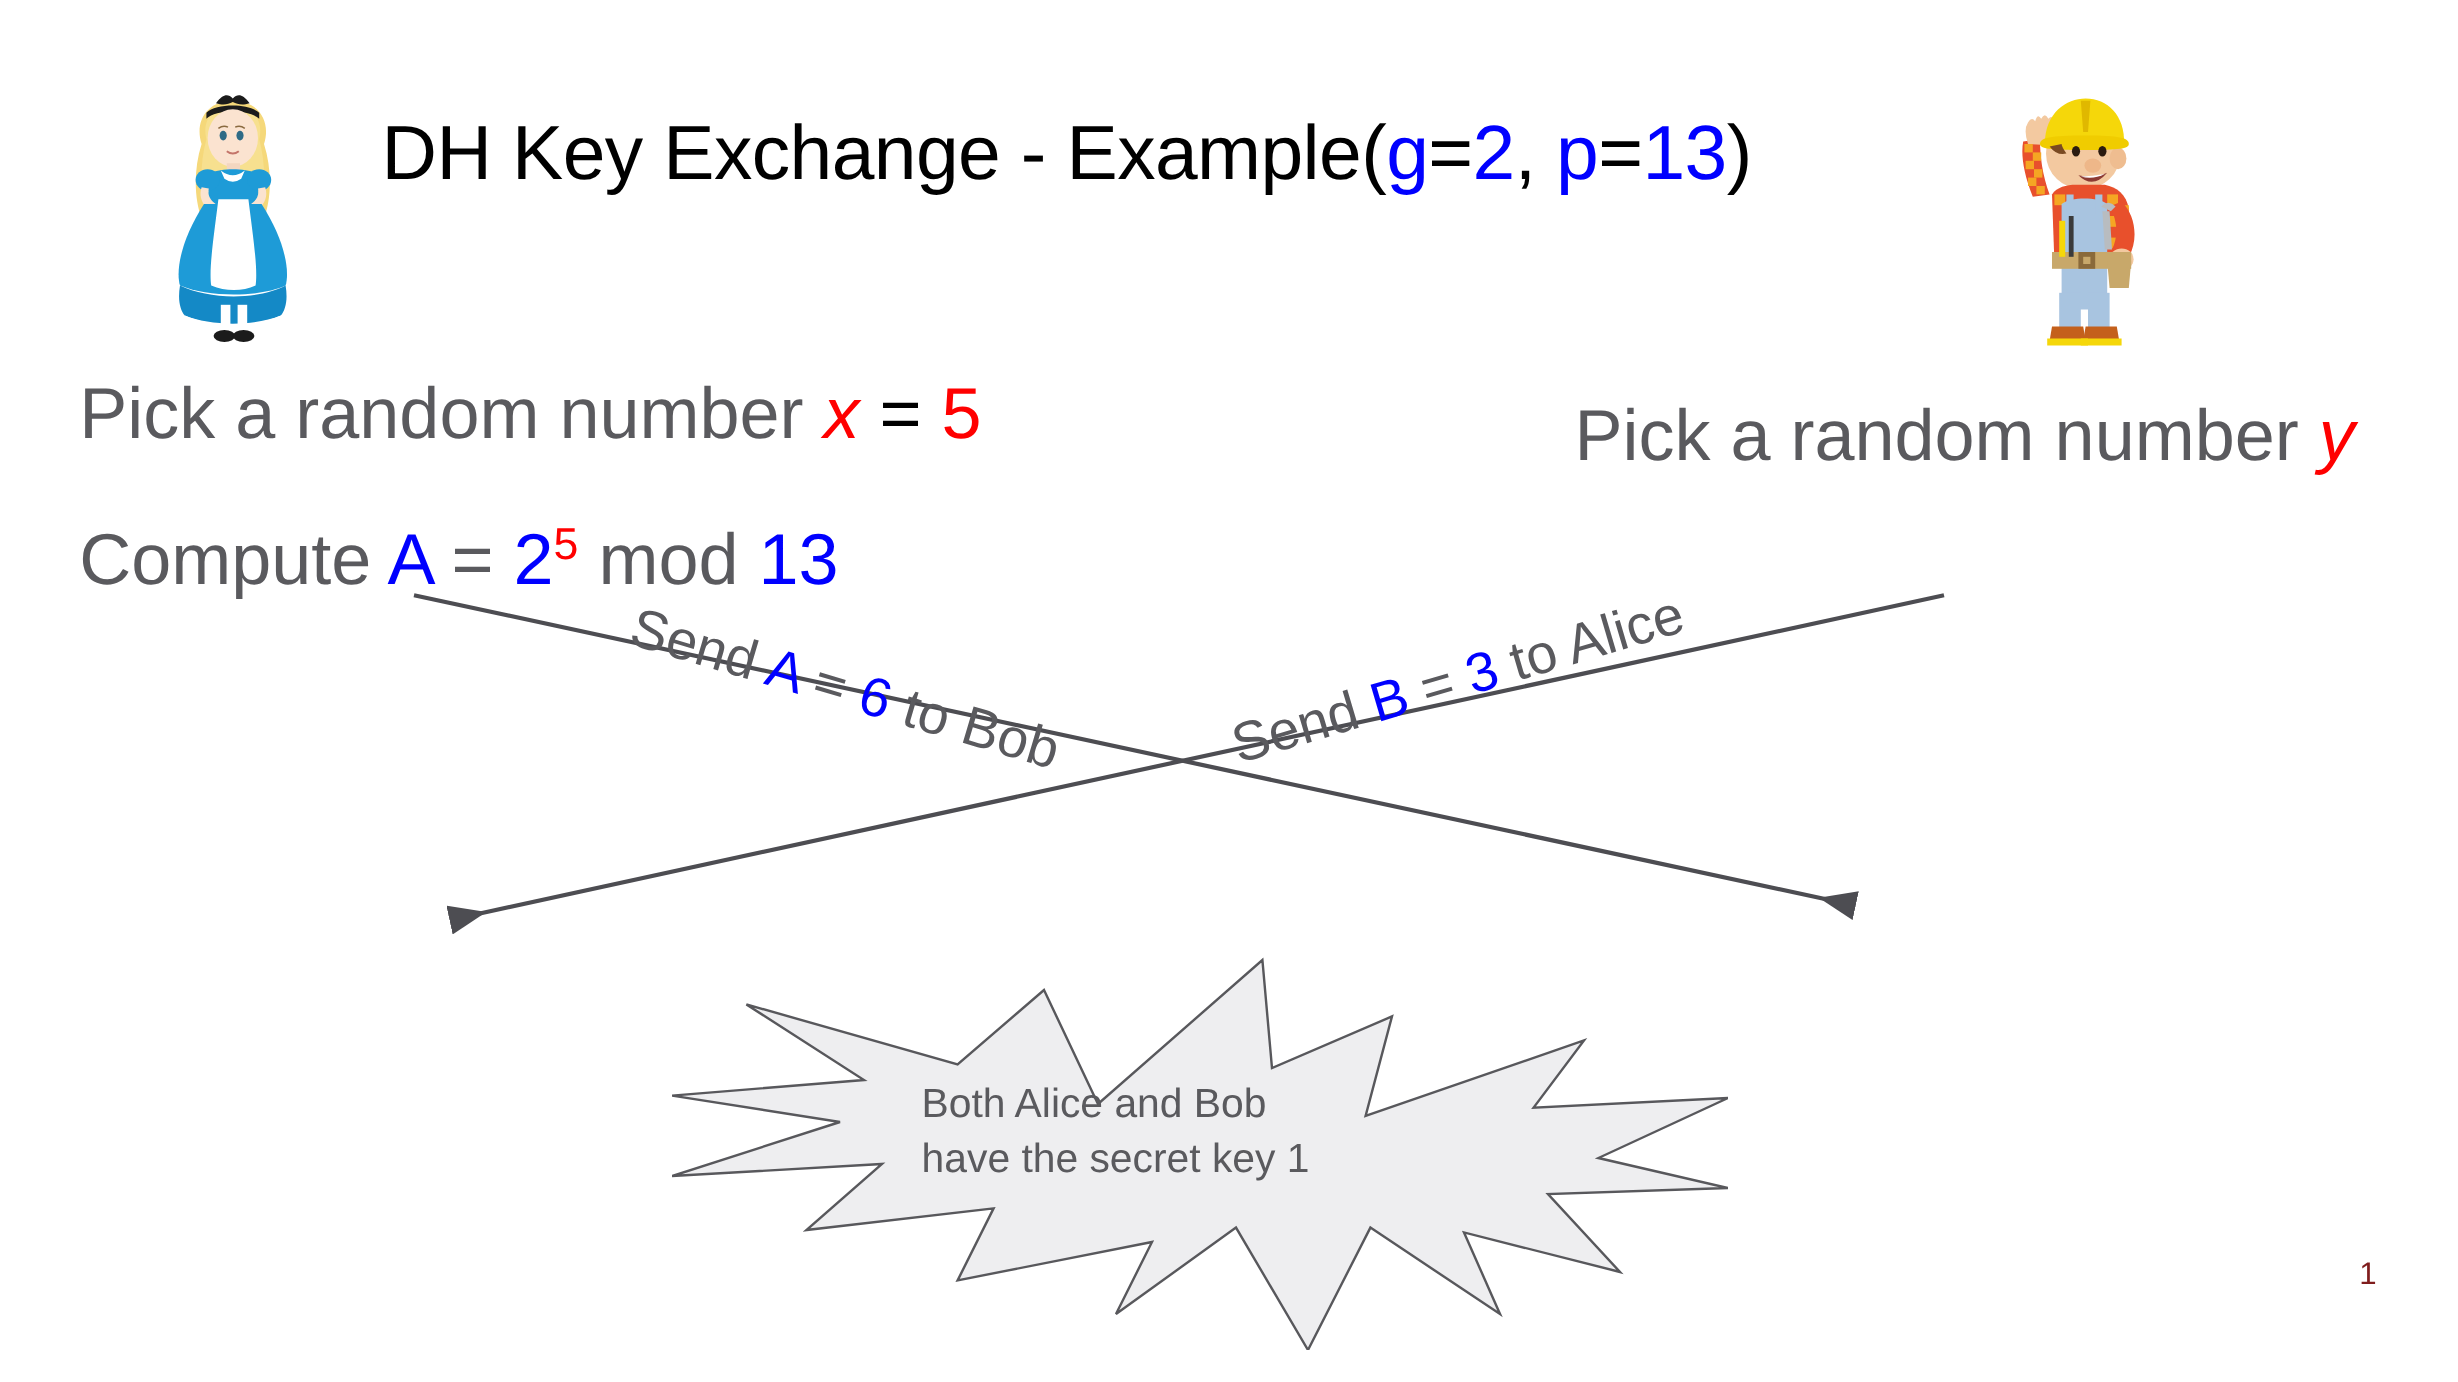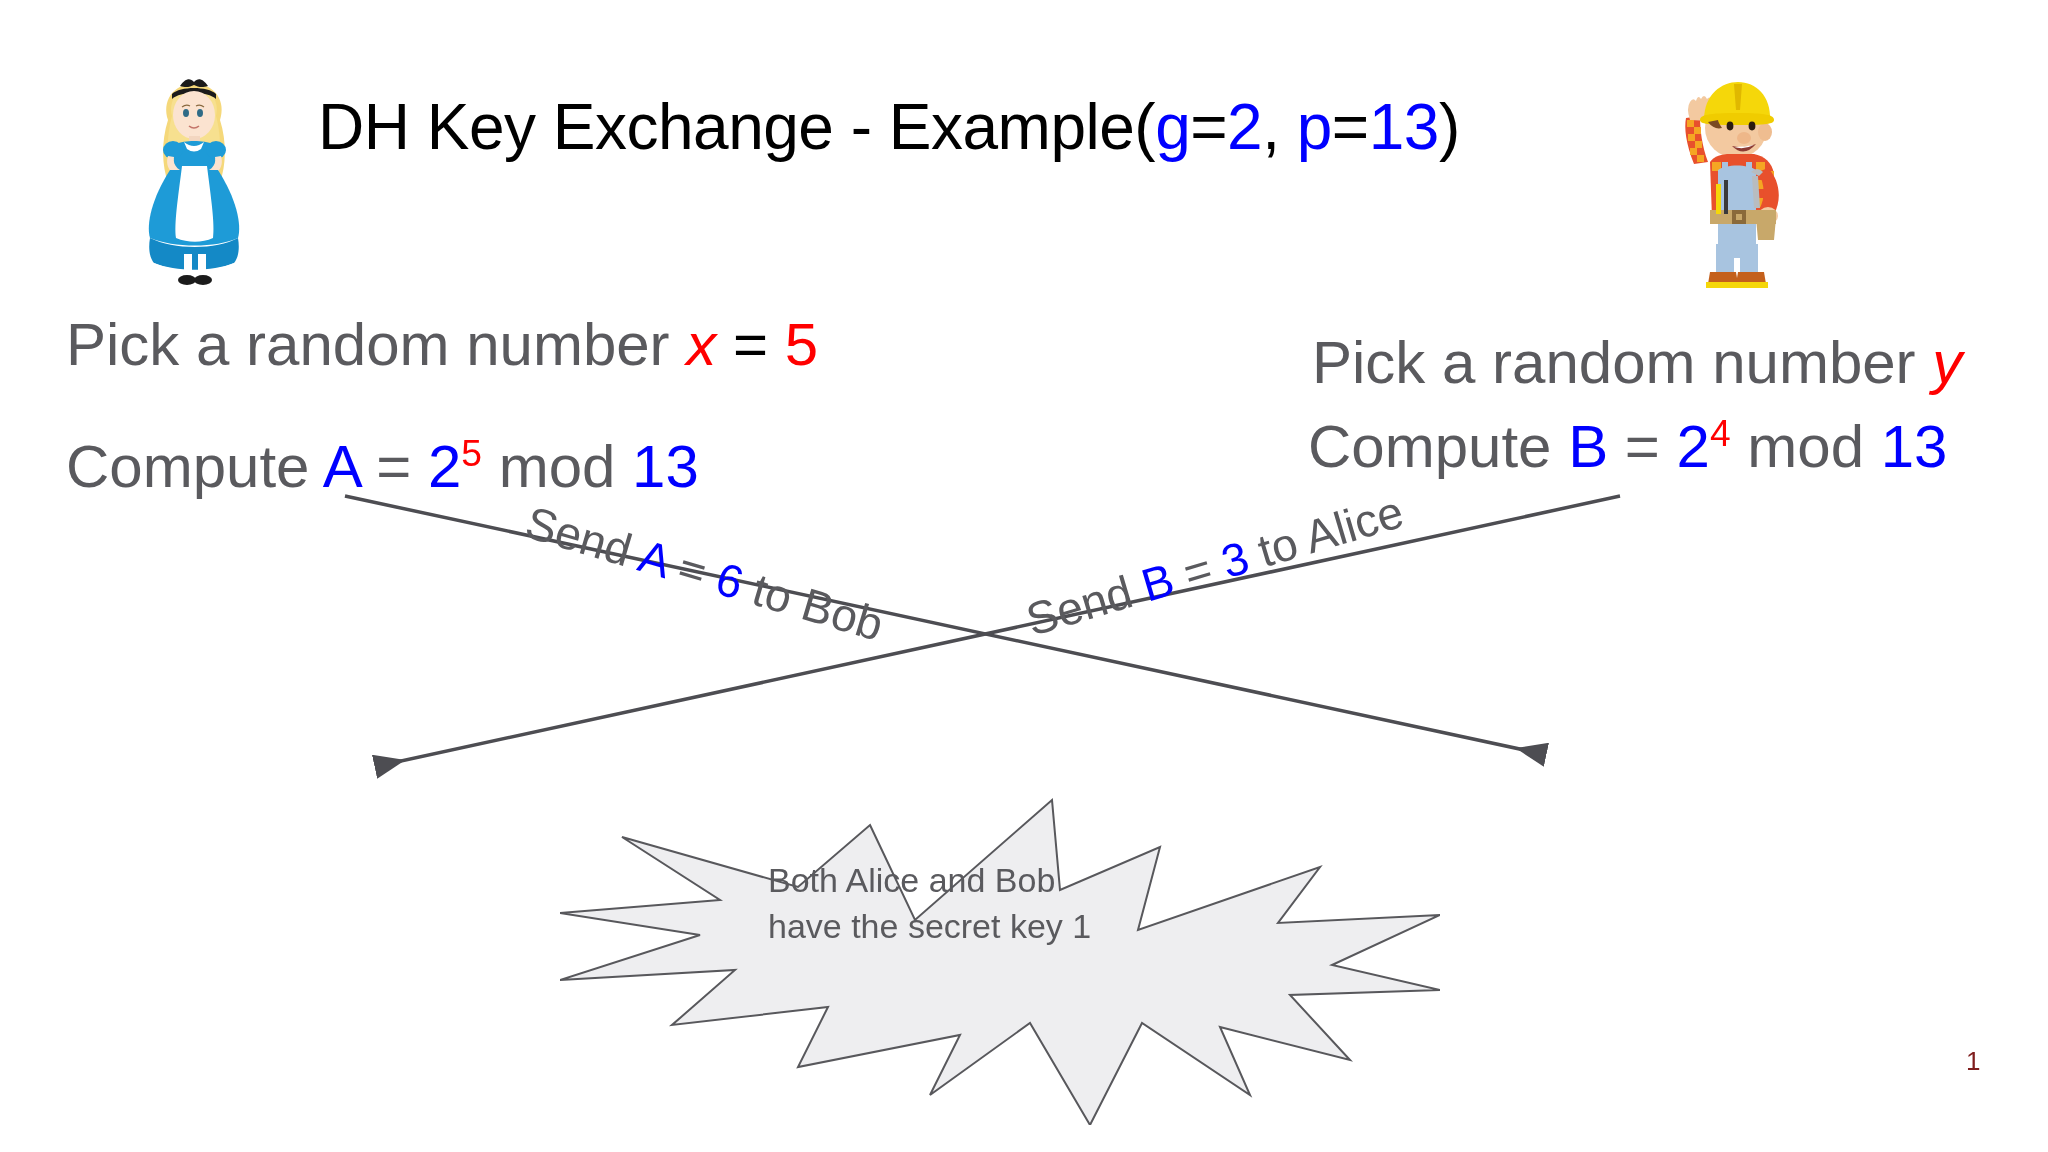--- a/index.html
+++ b/index.html
@@ -89,21 +89,21 @@
   #burst {
     position: absolute;
     left: 560px;
     top: 795px;
     width: 880px;
     height: 330px;
   }
   #burst-text {
     position: absolute;
     left: 768px;
-    top: 858px;
+    top: 898px;
     width: 420px;
     font-size: 34px;
     line-height: 1.35;
     color: #5a5a5e;
     text-align: left;
   }
 
   
   .character {
     position: absolute;
@@ -245,23 +245,20 @@
   </div>
 
   <div class="line" id="alice-comp">
     <span class="c-gray">Compute </span><span class="c-blue">A</span><span class="c-gray"> = </span><span class="c-blue">2</span><sup class="c-red">5</sup><span class="c-gray"> mod </span><span class="c-blue">13</span>
   </div>
 
   <div class="line" id="bob-pick">
     <span class="c-gray">Pick a random number </span><span class="c-red" style="font-style:italic;">y</span><span class="c-black"> = </span><span class="c-red">4</span>
   </div>
 
-  <div class="line" id="bob-comp">
-    <span class="c-gray">Compute </span><span class="c-blue">B</span><span class="c-gray"> = </span><span class="c-blue">2</span><sup class="c-red">4</sup><span class="c-gray"> mod </span><span class="c-blue">13</span>
-  </div>
 
   <svg id="arrows" viewBox="0 0 2048 1152" xmlns="http://www.w3.org/2000/svg">
     <defs>
       <marker id="arrowhead" markerWidth="9" markerHeight="7" refX="8" refY="3.5" orient="auto" markerUnits="strokeWidth">
         <polygon points="0 3.5, 9 0, 9 7" fill="#4d4d52"></polygon>
       </marker>
     </defs>
 
     <line x1="345" y1="496" x2="1543" y2="754" stroke="#4d4d52" stroke-width="3.5" marker-end="url(#arrowhead)"></line>
 

